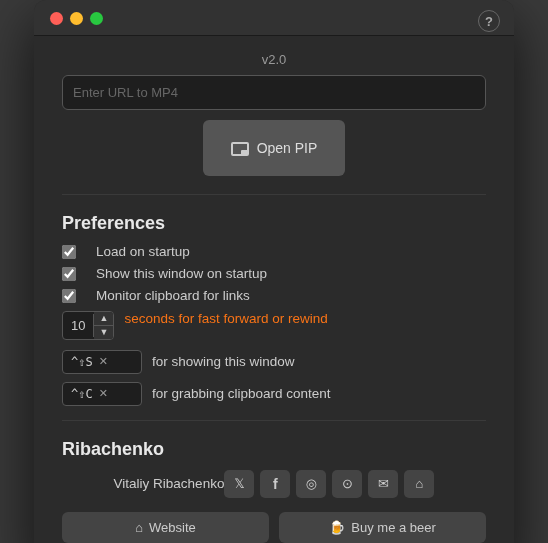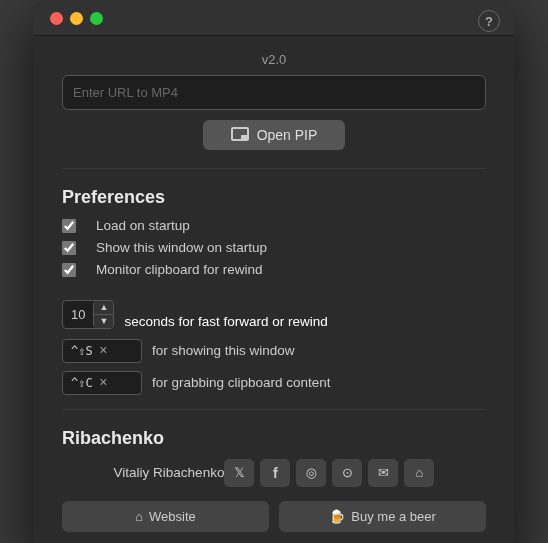--- a/index.html
+++ b/index.html
@@ -110,24 +110,24 @@
       justify-content: center;
       margin-bottom: 18px;
     }
 
     .open-pip-btn {
       background: #555;
       border: none;
       border-radius: 6px;
       color: #ddd;
       font-size: 14px;
-      padding: 7px 28px;
-      cursor: pointer;
-      display: flex;
-      align-items: flex-start;
+      padding: 20px 28px;
+      cursor: pointer;
+      display: flex;
+      align-items: flex-end;
       gap: 8px;
     }
 
     .pip-icon {
       width: 18px;
       height: 14px;
       border: 2px solid #ccc;
       border-radius: 2px;
       position: relative;
       display: inline-block;
@@ -165,24 +165,24 @@
       cursor: pointer;
     }
 
     .checkbox-label {
       color: #ccc;
       font-size: 13.5px;
     }
 
     .stepper-row {
       display: flex;
-      align-items: flex-end;
+      align-items: flex-start;
       gap: 10px;
       margin-bottom: 10px;
-      margin-top: 23px;
+      margin-top: 8px;
     }
 
     .stepper-box {
       display: flex;
       align-items: center;
       border: 1px solid #555;
       border-radius: 4px;
       overflow: hidden;
       background: #1e1e1e;
     }
@@ -209,21 +209,21 @@
       padding: 1px 5px;
       cursor: pointer;
       line-height: 1.2;
       display: flex;
       align-items: center;
       justify-content: center;
     }
     .stepper-arrow:first-child { border-bottom: 1px solid #555; }
 
     .stepper-label {
-      color: #ffffff;
+      color: #f97316;
       font-size: 13.5px;
     }
 
     .shortcut-row {
       display: flex;
       align-items: center;
       gap: 10px;
       margin-bottom: 8px;
     }
 
@@ -361,21 +361,21 @@
         <label class="checkbox-label" for="cb1">Load on startup</label>
       </div>
 
       <div class="checkbox-row">
         <input type="checkbox" id="cb2" checked="" style="">
         <label class="checkbox-label" for="cb2">Show this window on startup</label>
       </div>
 
       <div class="checkbox-row">
         <input type="checkbox" id="cb3" checked="" style="">
-        <label class="checkbox-label" for="cb3">Monitor clipboard for rewind</label>
+        <label class="checkbox-label" for="cb3">Monitor clipboard for links</label>
       </div>
 
       <div class="stepper-row">
         <div class="stepper-box">
           <span class="stepper-value">10</span>
           <div class="stepper-arrows">
             <button class="stepper-arrow">▲</button>
             <button class="stepper-arrow">▼</button>
           </div>
         </div>

